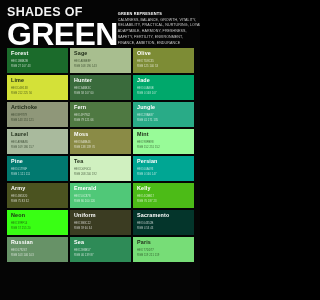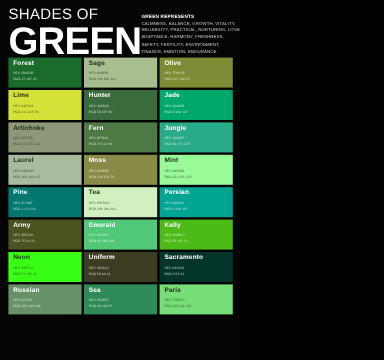--- a/index.html
+++ b/index.html
@@ -35,21 +35,21 @@
 
   .titleblock {
     display:flex;
     flex-direction:column;
     line-height:0.92;
   }
 
   .title-small {
     font-family:"Liberation Sans", sans-serif;
     font-size:12.5px;
-    font-weight:400;
+    font-weight:700;
     letter-spacing:0.3px;
     color:#f2f2f2;
     white-space:nowrap;
   }
 
   .title-big {
     font-family:"Liberation Sans", sans-serif;
     font-size:32px;
     font-weight:bold;
     letter-spacing:-0.6px;

